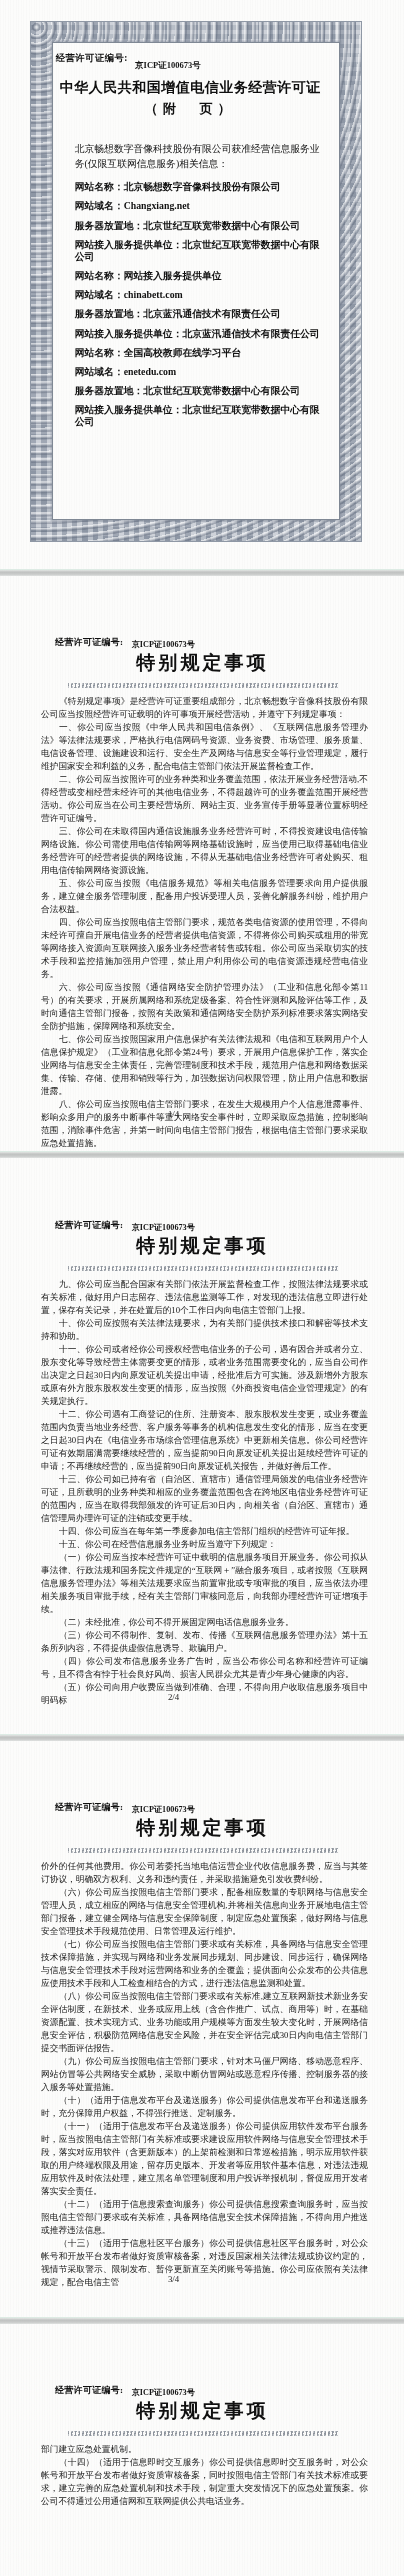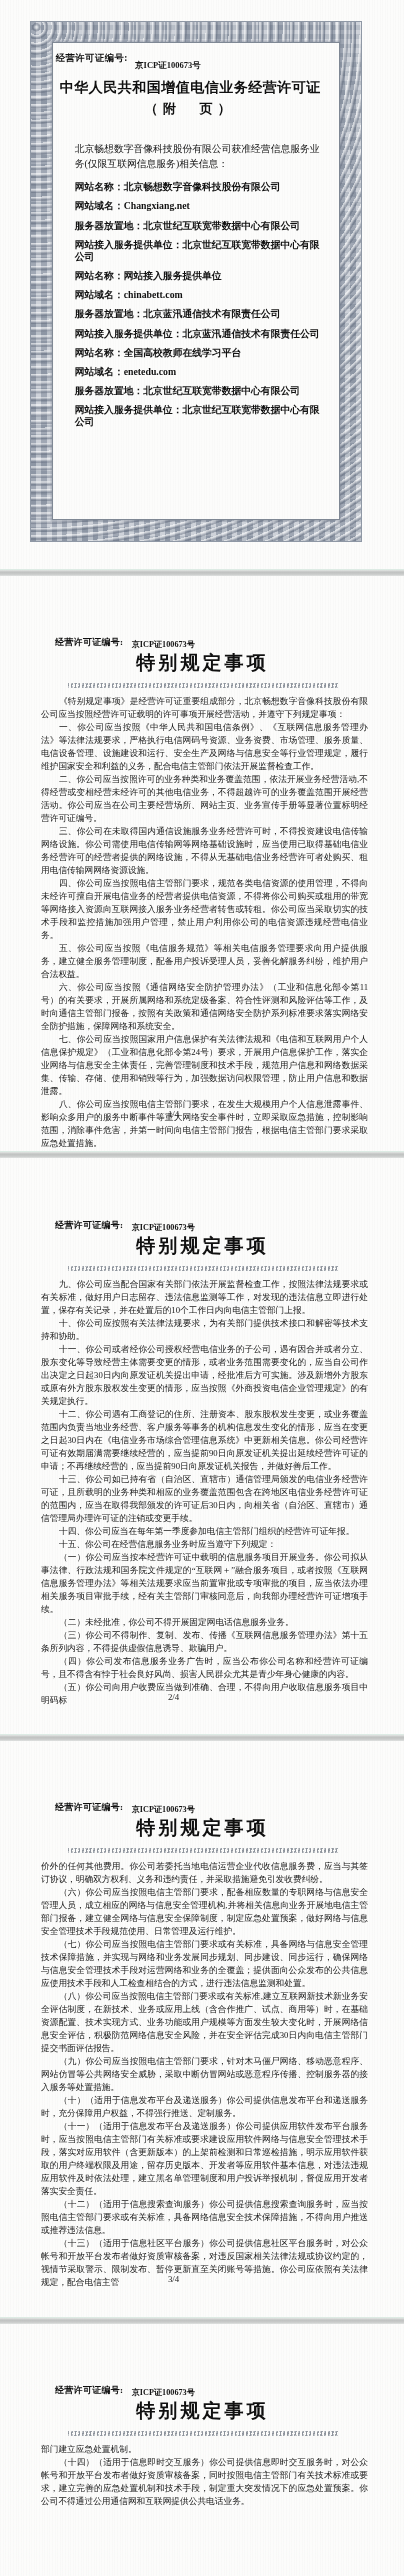--- a/index.html
+++ b/index.html
@@ -181,22 +181,22 @@
       <span class="lbl">经营许可证编号:</span>
       <span class="val">京ICP证100673号</span>
     </div>
     <h2 class="sp-title">特别规定事项</h2>
     <div class="zigzag"></div>
     <div class="sp-body">
       <p>《特别规定事项》是经营许可证重要组成部分，北京畅想数字音像科技股份有限公司应当按照经营许可证载明的许可事项开展经营活动，并遵守下列规定事项：</p>
       <p>一、你公司应当按照《中华人民共和国电信条例》、《互联网信息服务管理办法》等法律法规要求，严格执行电信网码号资源、业务资费、市场管理、服务质量、电信设备管理、设施建设和运行、安全生产及网络与信息安全等行业管理规定，履行维护国家安全和利益的义务，配合电信主管部门依法开展监督检查工作。</p>
       <p>二、你公司应当按照许可的业务种类和业务覆盖范围，依法开展业务经营活动,不得经营或变相经营未经许可的其他电信业务，不得超越许可的业务覆盖范围开展经营活动。你公司应当在公司主要经营场所、网站主页、业务宣传手册等显著位置标明经营许可证编号。</p>
       <p>三、你公司在未取得国内通信设施服务业务经营许可时，不得投资建设电信传输网络设施。你公司需使用电信传输网等网络基础设施时，应当使用已取得基础电信业务经营许可的经营者提供的网络设施，不得从无基础电信业务经营许可者处购买、租用电信传输网网络资源设施。</p>
+      <p>五、你公司应当按照《电信服务规范》等相关电信服务管理要求向用户提供服务，建立健全服务管理制度，配备用户投诉受理人员，妥善化解服务纠纷，维护用户合法权益。</p>
       <p>四、你公司应当按照电信主管部门要求，规范各类电信资源的使用管理，不得向未经许可擅自开展电信业务的经营者提供电信资源，不得将你公司购买或租用的带宽等网络接入资源向互联网接入服务业务经营者转售或转租。你公司应当采取切实的技术手段和监控措施加强用户管理，禁止用户利用你公司的电信资源违规经营电信业务。</p>
-      <p>五、你公司应当按照《电信服务规范》等相关电信服务管理要求向用户提供服务，建立健全服务管理制度，配备用户投诉受理人员，妥善化解服务纠纷，维护用户合法权益。</p>
       <p>六、你公司应当按照《通信网络安全防护管理办法》（工业和信息化部令第11号）的有关要求，开展所属网络和系统定级备案、符合性评测和风险评估等工作，及时向通信主管部门报备，按照有关政策和通信网络安全防护系列标准要求落实网络安全防护措施，保障网络和系统安全。</p>
       <p>七、你公司应当按照国家用户信息保护有关法律法规和《电信和互联网用户个人信息保护规定》（工业和信息化部令第24号）要求，开展用户信息保护工作，落实企业网络与信息安全主体责任，完善管理制度和技术手段，规范用户信息和网络数据采集、传输、存储、使用和销毁等行为，加强数据访问权限管理，防止用户信息和数据泄露。</p>
       <p>八、你公司应当按照电信主管部门要求，在发生大规模用户个人信息泄露事件、影响众多用户的服务中断事件等重大网络安全事件时，立即采取应急措施，控制影响范围，消除事件危害，并第一时间向电信主管部门报告，根据电信主管部门要求采取应急处置措施。</p>
     </div>
     <div class="page-num">1/4</div>
   </section>
 
   <div class="divider" style="top:1151px"></div>
 
   <section class="sp-page" style="top:1158px;height:576px">

